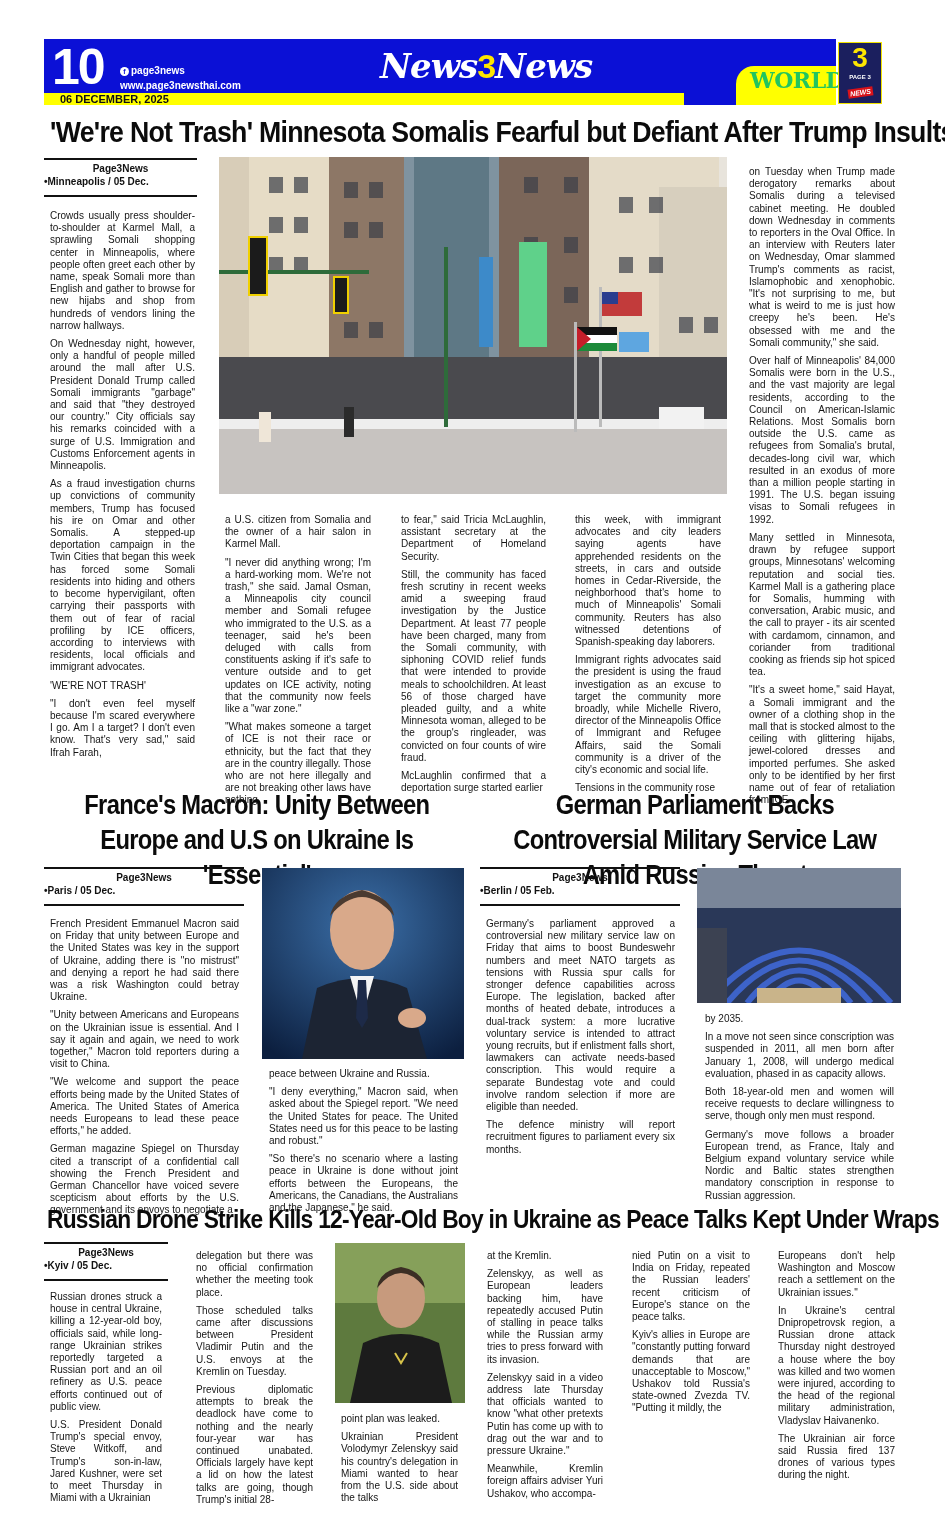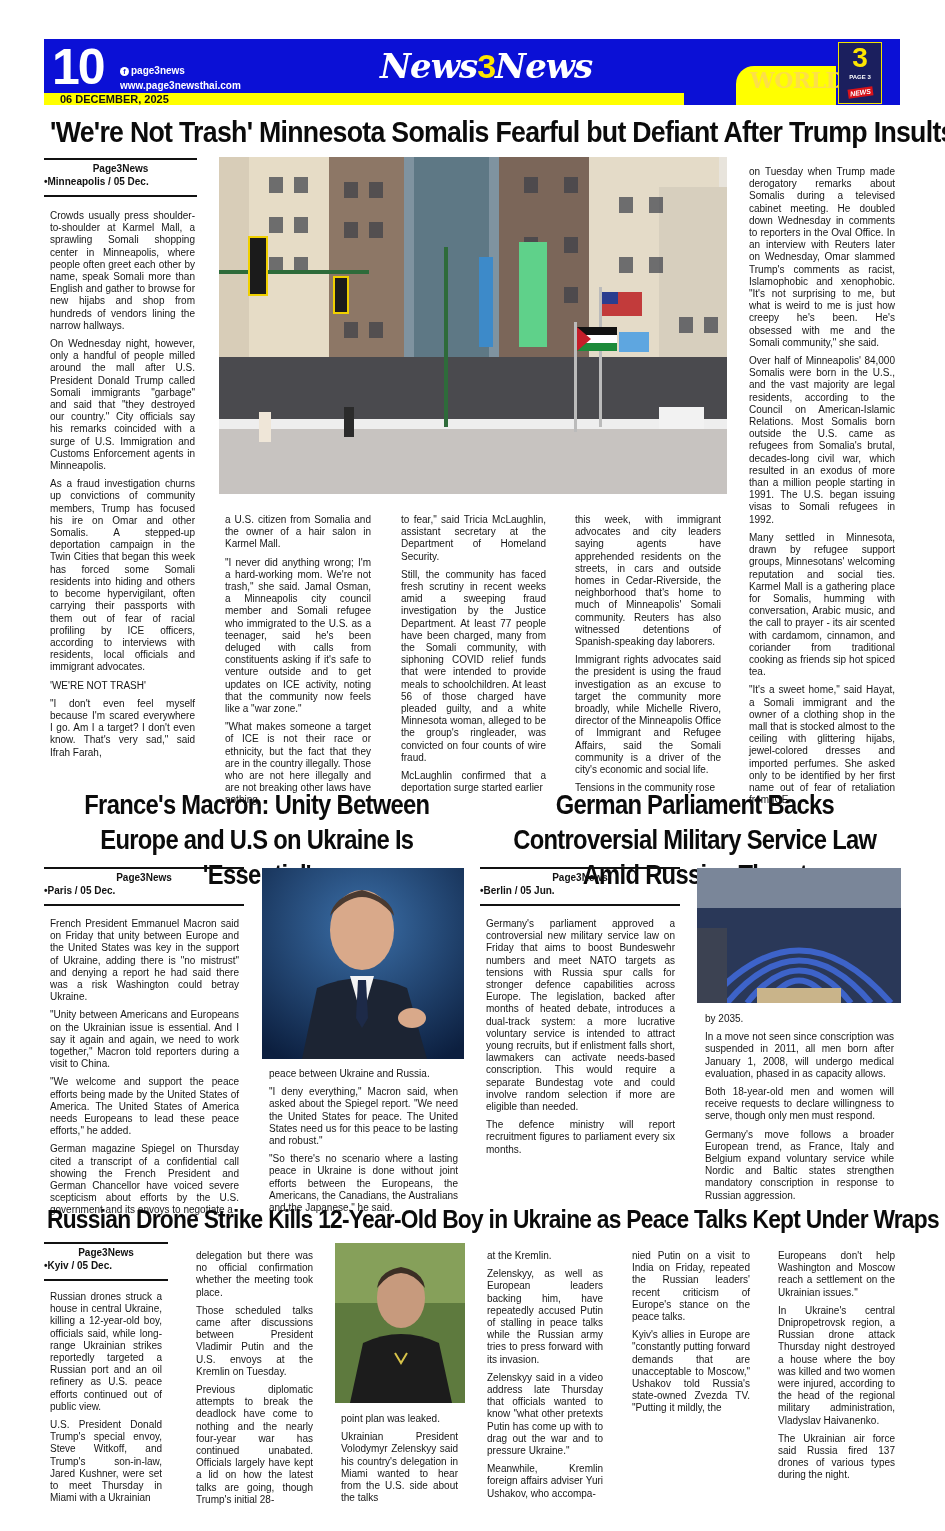--- a/index.html
+++ b/index.html
@@ -1,30 +1,30 @@
 <!DOCTYPE html>
 <html><head>
 <meta charset="utf-8">
 <style>
   * { box-sizing: border-box; margin: 0; padding: 0; }
   html, body { width: 945px; height: 1531px; background: #ffffff; overflow: hidden; }
   body { font-family: "Liberation Sans", sans-serif; color: #111; position: relative; }
 
   
-  .masthead { position: absolute; left: 44px; top: 39px; width: 856px; height: 66px; background: #0b10d6; }
+  .masthead { position: absolute; left: 44px; top: 39px; width: 792px; height: 66px; background: #0b10d6; }
   .page-num { position: absolute; left: 8px; top: 2px; font: bold 50px/52px "Liberation Sans", sans-serif; color: #fff; letter-spacing: -2px; }
   .social { position: absolute; left: 76px; top: 26px; font: bold 10px/12px "Liberation Sans", sans-serif; color: #fff; }
   .social .fb { display: inline-block; width: 9px; height: 9px; border-radius: 50%; background: #fff; color: #0b10d6; font-size: 7px; line-height: 9px; text-align: center; margin-right: 2px; vertical-align: 0; }
   .website { position: absolute; left: 76px; top: 41px; font: bold 10px/12px "Liberation Sans", sans-serif; color: #fff; }
   .datebar { position: absolute; left: 0; top: 54px; width: 640px; height: 12px; background: #ffff00; }
   .date { position: absolute; left: 16px; top: 55px; font: bold 11px/11px "Liberation Sans", sans-serif; color: #111; }
   .logo { position: absolute; left: 336px; top: 6px; font: bold 34px/42px "DejaVu Serif", serif; color: #fff; letter-spacing: -1px; font-style: italic; }
   .logo .three { color: #ffe600; font-family: "Liberation Sans", sans-serif; font-style: normal; font-weight: bold; }
   .world-tab { position: absolute; left: 692px; top: 27px; width: 100px; height: 39px; background: #ffff00; border-top-left-radius: 18px; }
-  .world { position: absolute; left: 706px; top: 28px; font: 900 22px/26px "DejaVu Serif", serif; color: #fde047; letter-spacing: -0.5px; }
+  .world { position: absolute; left: 706px; top: 28px; font: 900 22px/26px "DejaVu Serif", serif; color: #22c55e; letter-spacing: -0.5px; }
   .badge { position: absolute; left: 794px; top: 3px; width: 44px; height: 62px; background: #1b1f5e; border: 1px solid #f3e400; text-align: center; }
   .badge .b3 { display: block; font: bold 28px/30px "Liberation Sans", sans-serif; color: #ffe600; }
   .badge .bp { display: block; font: bold 6px/8px "Liberation Sans", sans-serif; color: #fff; }
   .badge .bn { display: inline-block; font: bold italic 7px/9px "Liberation Sans", sans-serif; color: #fff; background: #d9121a; padding: 0 2px; transform: rotate(-8deg); }
 
   
   .headline { position: absolute; font-family: "Liberation Sans", sans-serif; font-weight: bold; color: #0b0b0b; letter-spacing: -0.8px; transform-origin: left top; white-space: nowrap; }
   .h1 { left: 50px; top: 115px; font-size: 30px; transform: scaleX(0.89); }
   .h2 { left: 50px; top: 788px; font-size: 27px; line-height: 35px; text-align: center; width: 470px; transform: scaleX(0.88); white-space: normal; }
   .h3 { left: 488px; top: 788px; font-size: 27px; line-height: 35px; text-align: center; width: 470px; transform: scaleX(0.88); white-space: normal; }
@@ -202,21 +202,21 @@
 <div class="col" style="left:263px; top:1062px; width:201px;">
   <p>peace between Ukraine and Russia.</p>
   <p>"I deny everything," Macron said, when asked about the Spiegel report. "We need the United States for peace. The United States need us for this peace to be lasting and robust."</p>
   <p>"So there's no scenario where a lasting peace in Ukraine is done without joint efforts between the Europeans, the Americans, the Canadians, the Australians and the Japanese," he said.</p>
 </div>
 
 <h2 class="headline h3">German Parliament Backs Controversial Military Service Law Amid Russian Threat</h2>
 
 <div class="byline" style="left:480px; top:867px; width:200px;">
   <div class="src">Page3News</div>
-  <div class="loc">Berlin / 05 Jun.</div>
+  <div class="loc">Berlin / 05 Feb.</div>
 </div>
 
 <div class="photo" style="left:697px; top:868px; width:204px; height:135px;">
   <svg viewBox="0 0 204 135" preserveAspectRatio="none">
     <rect width="204" height="135" fill="#2a3858"></rect>
     <rect x="0" y="0" width="204" height="40" fill="#7a8699"></rect>
     <g fill="none" stroke="#3d63c9" stroke-width="6">
       <path d="M10 135 Q102 30 194 135"></path>
       <path d="M30 135 Q102 50 174 135"></path>
       <path d="M50 135 Q102 70 154 135"></path>

